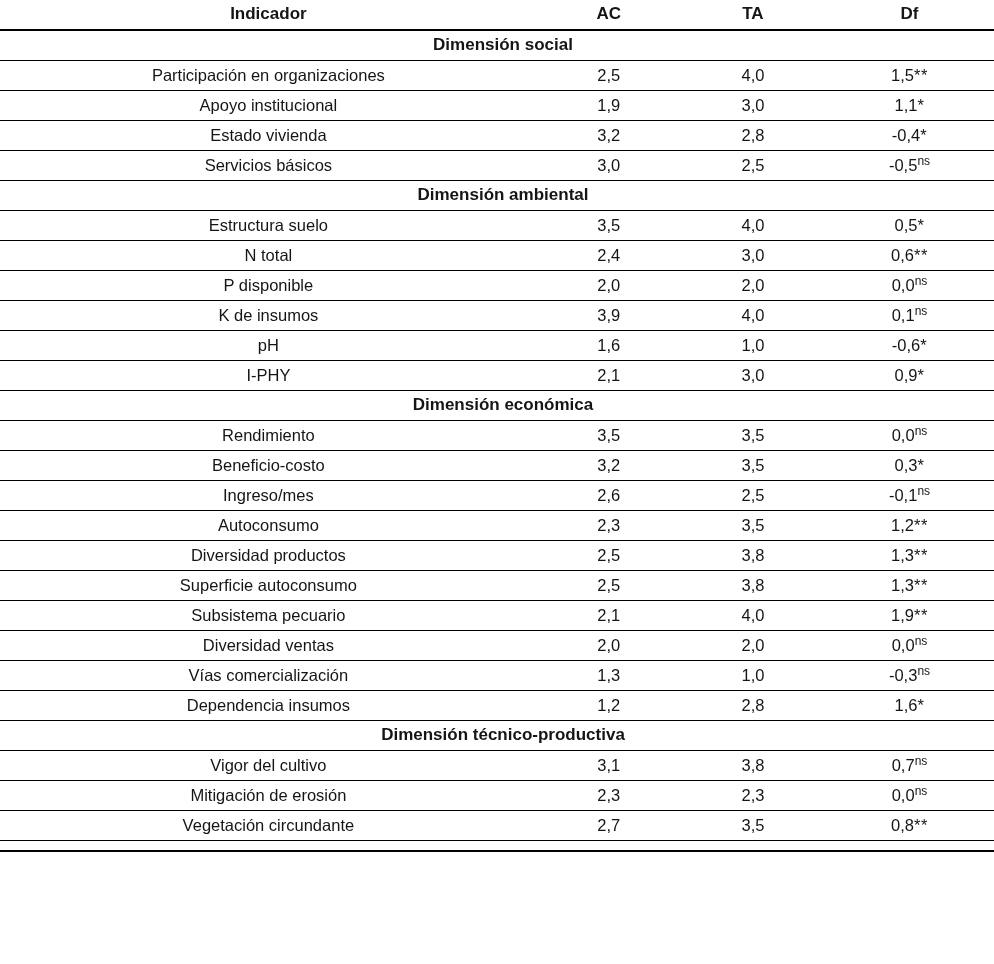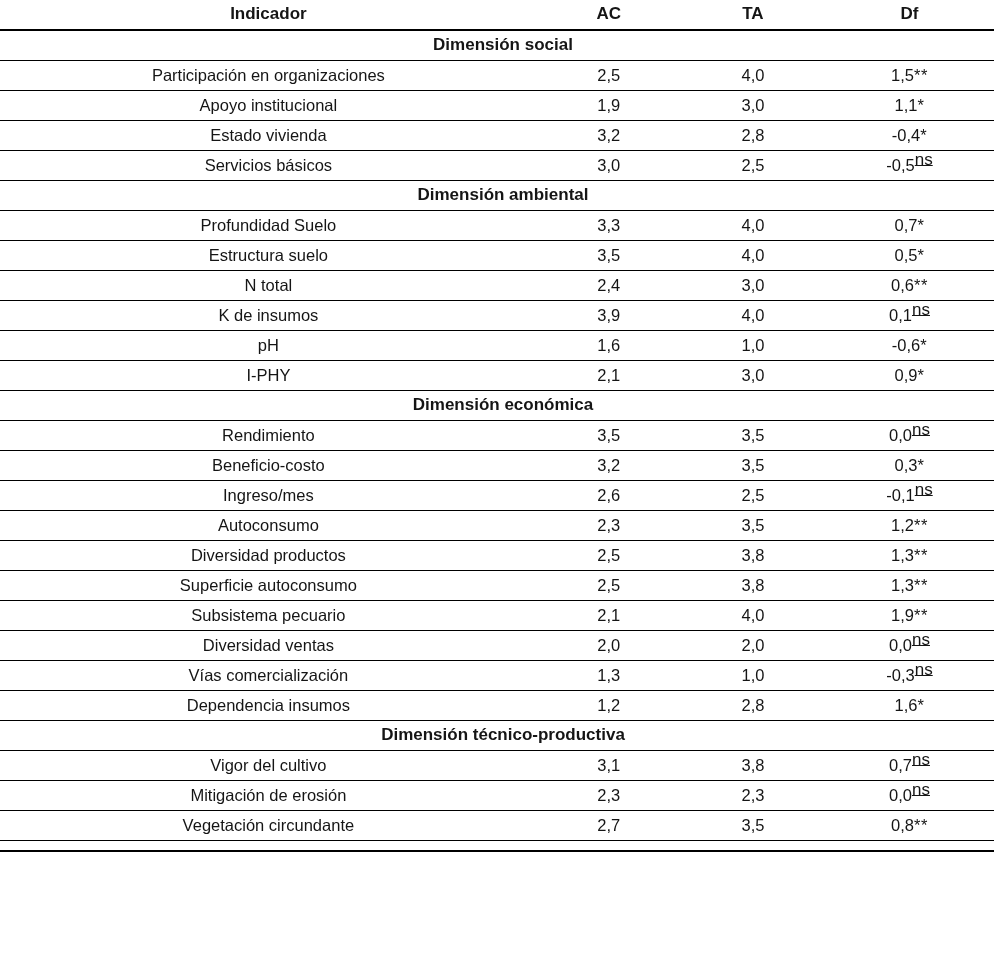--- a/index.html
+++ b/index.html
@@ -55,23 +55,22 @@
     border-bottom: 1.3px solid #000000;
   }
   
   table.indicators tr.section-row td {
     font-weight: bold;
     font-size: 17px;
     padding-left: 16px;
   }
   
   table.indicators sup {
-    font-size: 17px;
+    font-size: 12px;
     line-height: 0;
-    text-decoration: underline;
   }
   table.indicators span.sig {
     letter-spacing: 0.5px;
   }
 </style>
 </head>
 <body>
 
 <div class="page">
   <div class="table-wrap">
@@ -115,36 +114,36 @@
           <tr>
             <td>Servicios básicos</td>
             <td>3,0</td>
             <td>2,5</td>
             <td>-0,5<sup>ns</sup></td>
           </tr>
           <tr class="section-row">
             <td colspan="4">Dimensión ambiental</td>
           </tr>
           <tr>
-            <td>Profundidad Suelo</td>
-            <td>3,3</td>
-            <td>4,0</td>
-            <td>0,7<span class="sig">*</span></td>
-          </tr>
-          <tr>
             <td>Estructura suelo</td>
             <td>3,5</td>
             <td>4,0</td>
             <td>0,5<span class="sig">*</span></td>
           </tr>
           <tr>
             <td>N total</td>
             <td>2,4</td>
             <td>3,0</td>
             <td>0,6<span class="sig">**</span></td>
+          </tr>
+          <tr>
+            <td>P disponible</td>
+            <td>2,0</td>
+            <td>2,0</td>
+            <td>0,0<sup>ns</sup></td>
           </tr>
           <tr>
             <td>K de insumos</td>
             <td>3,9</td>
             <td>4,0</td>
             <td>0,1<sup>ns</sup></td>
           </tr>
           <tr>
             <td>pH</td>
             <td>1,6</td>

